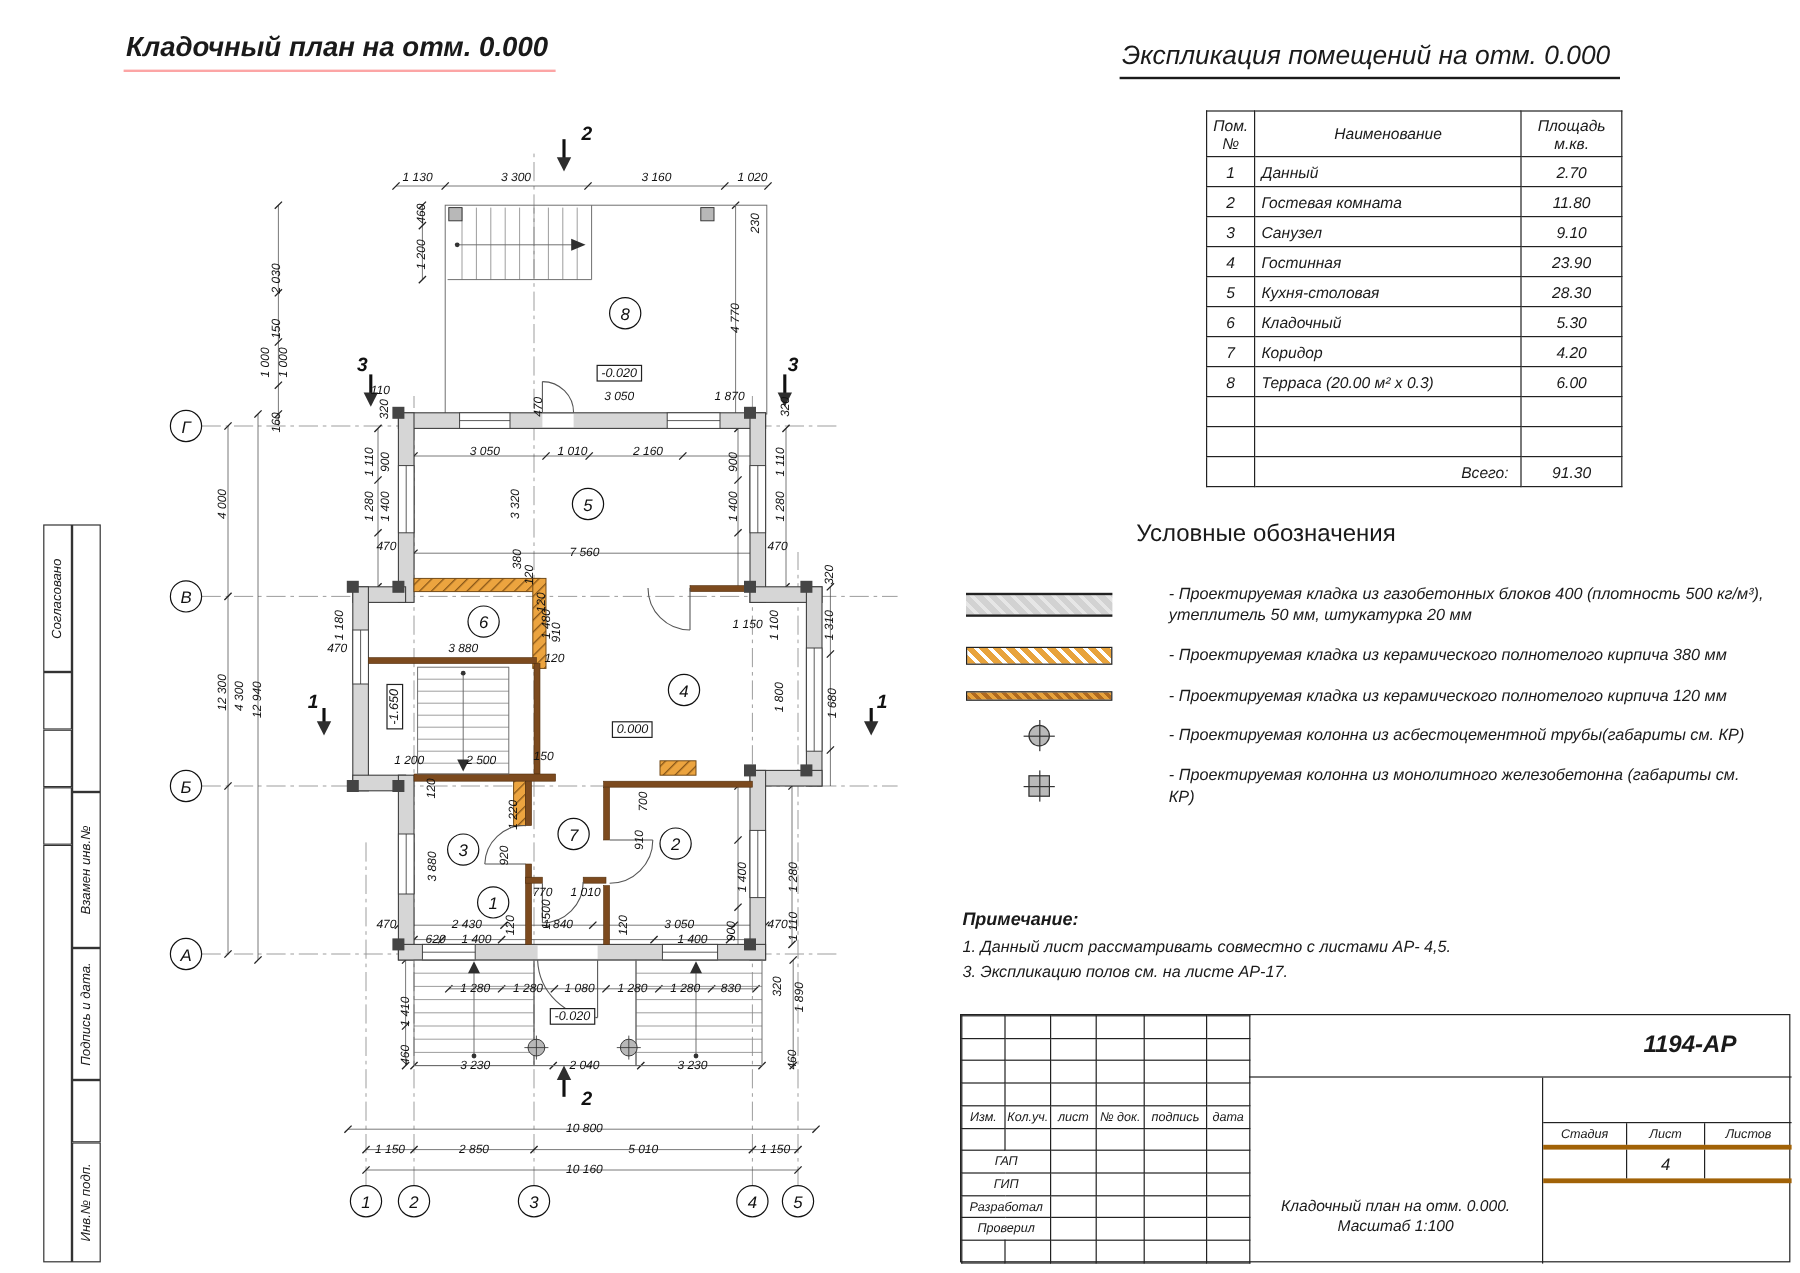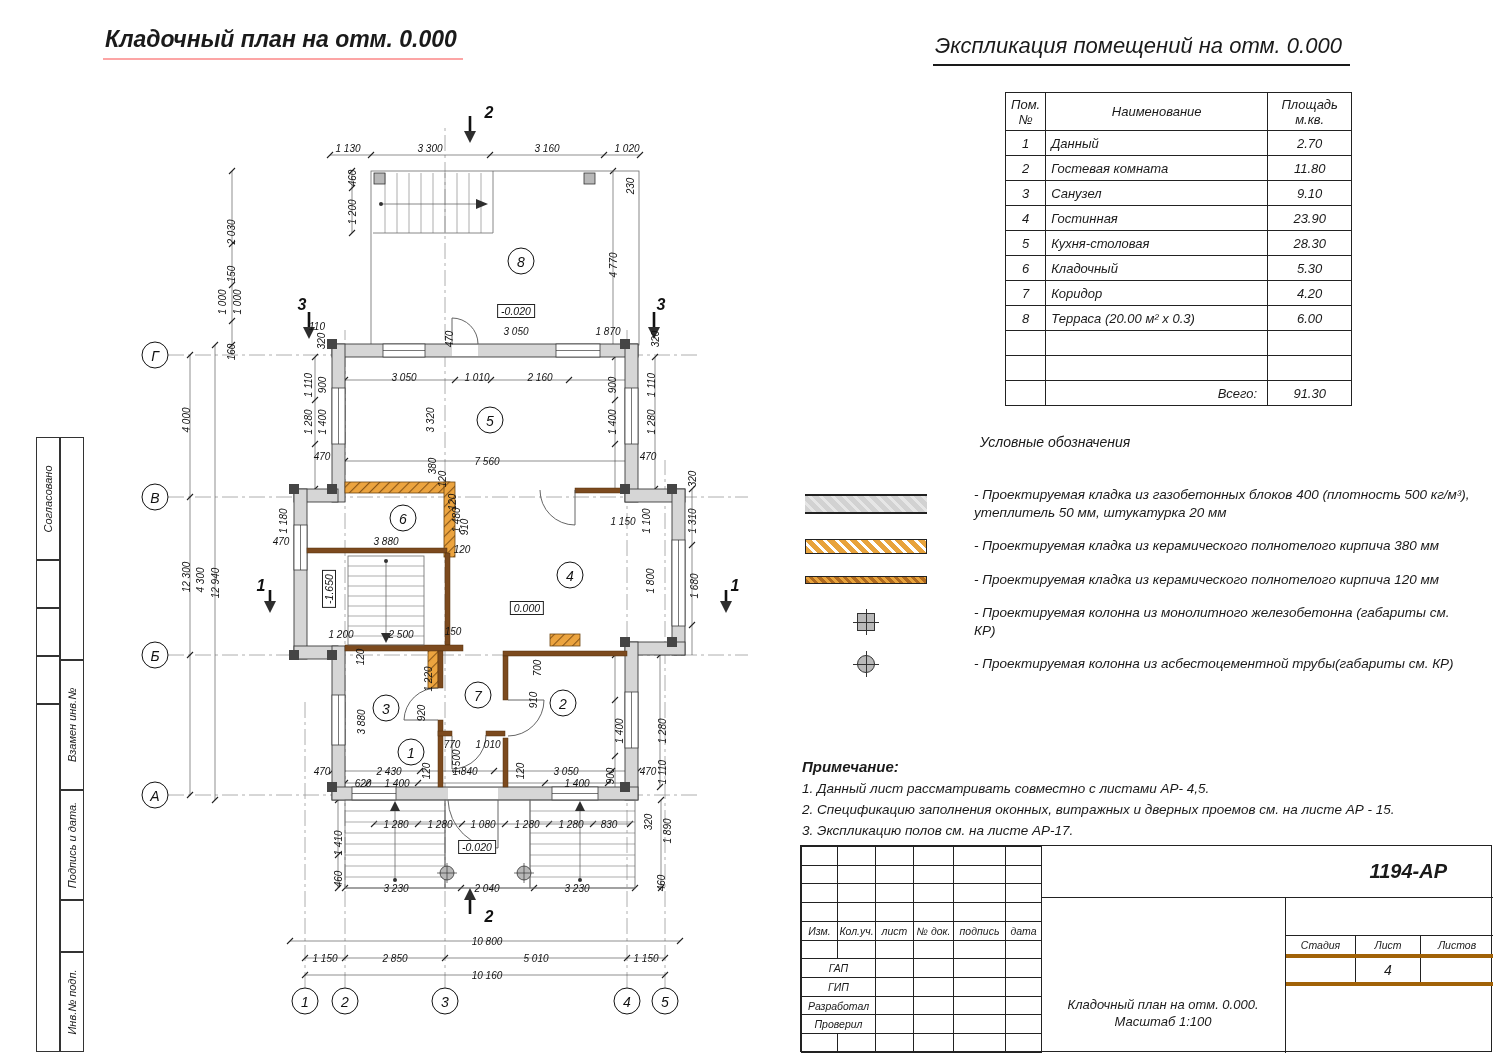--- a/index.html
+++ b/index.html
@@ -17,21 +17,21 @@
 #expl-table{position:absolute;left:1005px;top:92px;border-collapse:collapse;
   font-style:italic;table-layout:fixed}
 #expl-table th,#expl-table td{border:1.2px solid #222;font-weight:normal;font-size:13px;
   padding:1px 5px;text-align:center;white-space:pre-line;height:25px;overflow:hidden}
 #expl-table th{height:38px}
 #expl-table td.nm{text-align:left}
 #expl-table td.tl{text-align:right;padding-right:10px}
 
 
 #legend-title{position:absolute;left:870px;top:434px;width:370px;text-align:center;
-  font-size:14px;font-style:italic}
+  font-size:20px;}
 #legend-items{position:absolute;left:800px;top:486px;width:690px}
 .lg-row{display:flex;align-items:center;margin-bottom:15px}
 .lg-sym-box{width:132px;display:flex;justify-content:center;flex:0 0 132px;margin-right:42px}
 .lg-text{font-size:13.5px;font-style:italic;line-height:1.35;width:500px}
 .sym-wall400{width:122px;height:20px;border-top:2.5px solid #222;border-bottom:2.5px solid #222;
   background:repeating-linear-gradient(45deg,#d2d2d2 0 5px,#e6e6e6 5px 8px)}
 .sym-brick380{width:122px;height:15px;border:1.5px solid #222;
   background:repeating-linear-gradient(45deg,#e8a33c 0 5px,#fff 5px 8px)}
 .sym-brick120{width:122px;height:8px;border:1px solid #222;
   background:repeating-linear-gradient(45deg,#b06a1f 0 3px,#e8a33c 3px 6px)}
@@ -628,37 +628,36 @@
       <div class="lg-text">- Проектируемая кладка из керамического полнотелого кирпича 380 мм</div>
     </div>
     <div class="lg-row">
       <div class="lg-sym-box">
         <div class="sym-brick120"></div>
       </div>
       <div class="lg-text">- Проектируемая кладка из керамического полнотелого кирпича 120 мм</div>
     </div>
     <div class="lg-row">
       <div class="lg-sym-box">
+        <div class="sym-colasb"></div>
+      </div>
+      <div class="lg-text">- Проектируемая колонна из асбестоцементной трубы(габариты см. КР)</div>
+    </div>
+    <div class="lg-row">
+      <div class="lg-sym-box">
         <div class="sym-colmono"></div>
       </div>
       <div class="lg-text">- Проектируемая колонна из монолитного железобетонна (габариты см. КР)</div>
-    </div>
-    <div class="lg-row">
-      <div class="lg-sym-box">
-        <div class="sym-colasb"></div>
-      </div>
-      <div class="lg-text">- Проектируемая колонна из асбестоцементной трубы(габариты см. КР)</div>
     </div>
   </div>
 
 <div id="notes">
   <div id="notes-title">Примечание:</div>
   <div id="notes-items">
       <div class="note-line">1. Данный лист рассматривать совместно с листами АР- 4,5.</div>
-      <div class="note-line">2. Спецификацию заполнения оконных, витражных и дверных проемов см. на листе АР - 15.</div>
       <div class="note-line">3. Экспликацию полов см. на листе АР-17.</div>
     </div>
 </div>
 
 <div id="titleblock">
   <table id="stamp-left">
     <colgroup>
         <col style="width:36px">
         <col style="width:38px">
         <col style="width:38px">

